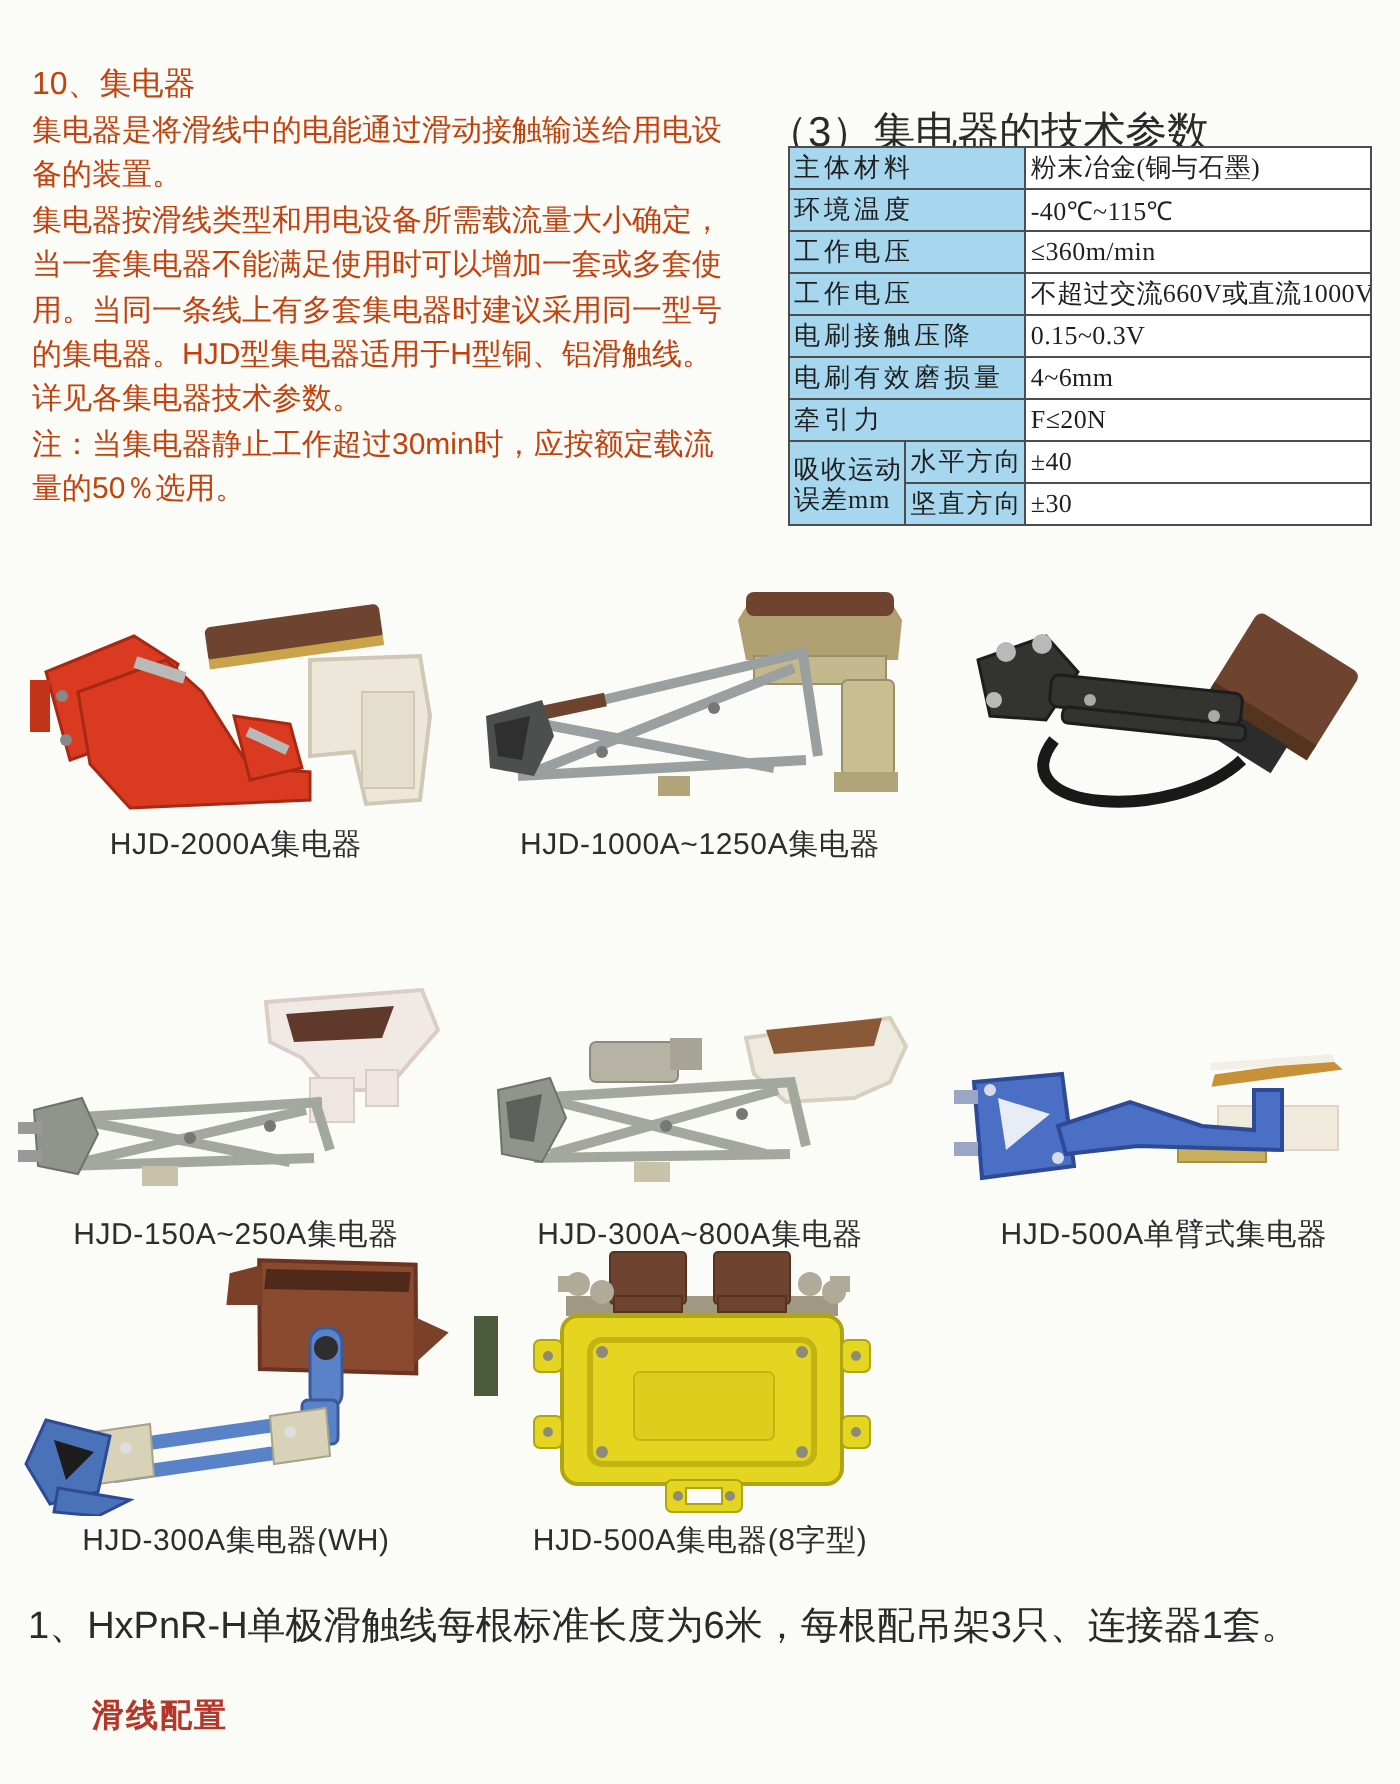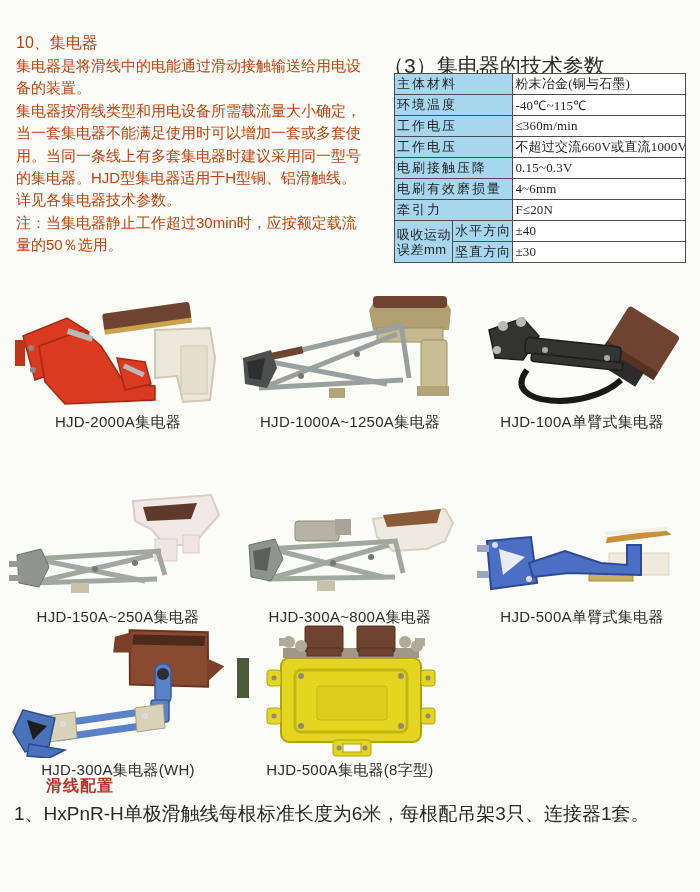--- a/index.html
+++ b/index.html
@@ -22,32 +22,32 @@
     border-collapse:collapse; table-layout:fixed;
   }
   table.params td {
     border:1px solid #4d4d4d;
     height:21px; padding:0 2px;
     font-size:13px; vertical-align:middle;
     color:#1f1f1f; background:#ffffff; white-space:nowrap; overflow:hidden;
   }
   table.params td.lbl { background:#a6d7ee; letter-spacing:2px; }
   table.params td.lbl.sub { letter-spacing:1px; }
-  table.params td.grp { letter-spacing:0.5px; line-height:15px; }
+  table.params td.grp { letter-spacing:0.5px; line-height:15px;font-family:Liberation Serif, serif; }
   table.params td.val { letter-spacing:0.2px;font-family:Liberation Serif, serif; }
   
   .prod-row { position:absolute; left:2px; width:696px; display:flex; }
   .prod-row .cell { width:232px; display:flex; flex-direction:column; align-items:center; }
   .row1 { top:288px; }  .row1 svg { height:122px; }
   .row2 { top:479px; }  .row2 svg { height:126px; }
   .row3 { top:612px; }  .row3 svg { height:146px; }
   .cell svg { width:226px; display:block; }
   .caption { font-size:15px; color:#2d2d2d; letter-spacing:0.3px; margin-top:3px; white-space:nowrap; }
   
-  .cfg-heading { position:absolute; left:46px; top:776px; font-size:16px; font-weight:700; color:#b5372a; letter-spacing:1px; }
+  .cfg-heading { position:absolute; left:46px; top:848px; font-size:16px; font-weight:700; color:#b5372a; letter-spacing:1px; }
   .cfg-list { position:absolute; left:14px; top:803px; width:680px; font-size:19px; line-height:21px; color:#2a2a2a; }
 </style>
 </head>
 <body>
 
 <div class="intro">
   <div class="h1">10、集电器</div>
   <div>集电器是将滑线中的电能通过滑动接触输送给用电设</div>
   <div>备的装置。</div>
   <div>集电器按滑线类型和用电设备所需载流量大小确定，</div>
@@ -171,21 +171,20 @@
         <polygon points="20,42 54,30 70,48 54,72 26,70"></polygon>
         <rect x="56" y="54" width="96" height="16" rx="4" transform="rotate(6 104 62)"></rect>
         <rect x="62" y="70" width="92" height="8" rx="3" transform="rotate(6 108 74)"></rect>
       </g>
       <circle cx="34" cy="38" r="5" fill="#b9b9b9"></circle>
         <circle cx="52" cy="34" r="5" fill="#b9b9b9"></circle>
       <circle cx="28" cy="62" r="4" fill="#b9b9b9"></circle>
       <circle cx="76" cy="62" r="3" fill="#aaa"></circle>
         <circle cx="138" cy="70" r="3" fill="#aaa"></circle>
     </svg>
-    <div class="caption">HJD-100A单臂式集电器</div>
   </div>
 </div>
 
 <div class="prod-row row2">
 
   <div class="cell">
     <svg viewBox="0 0 226 126">
       <polygon points="128,22 206,16 214,36 200,52 188,66 160,66 146,50 130,42" fill="#f1e9e5" stroke="#dcccc6" stroke-width="2"></polygon>
       <polygon points="138,28 192,24 186,40 142,42" fill="#5f3a2a"></polygon>
       <rect x="150" y="60" width="22" height="22" fill="#efe6e2" stroke="#dcccc6"></rect>

